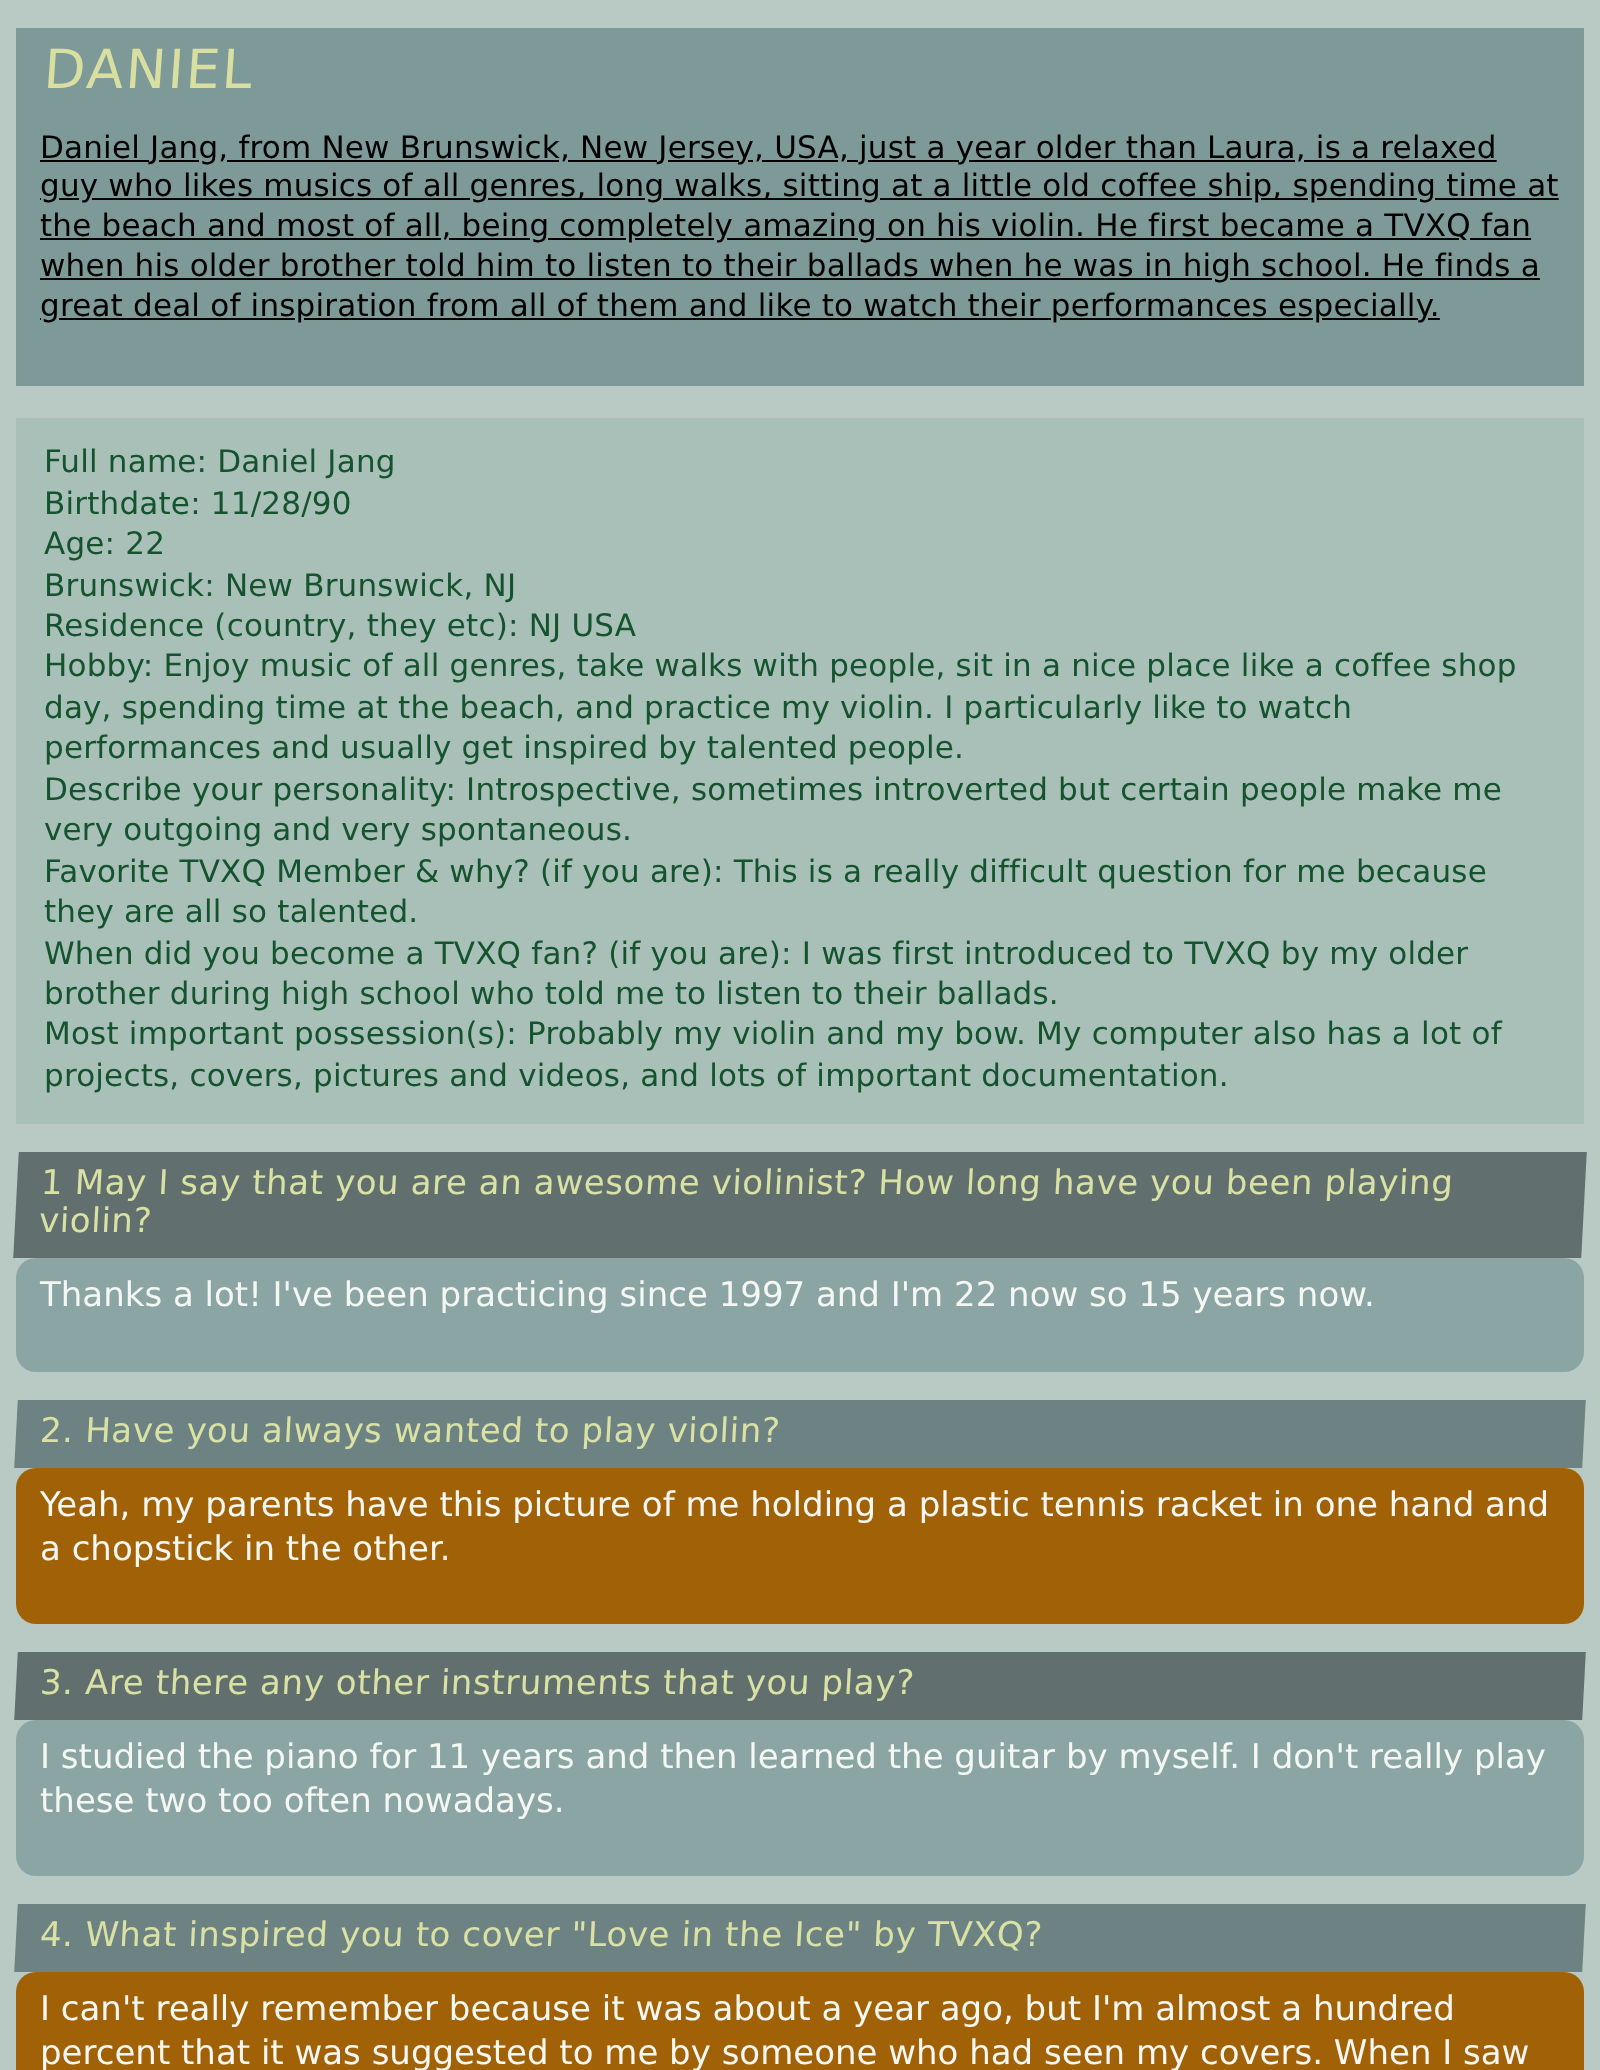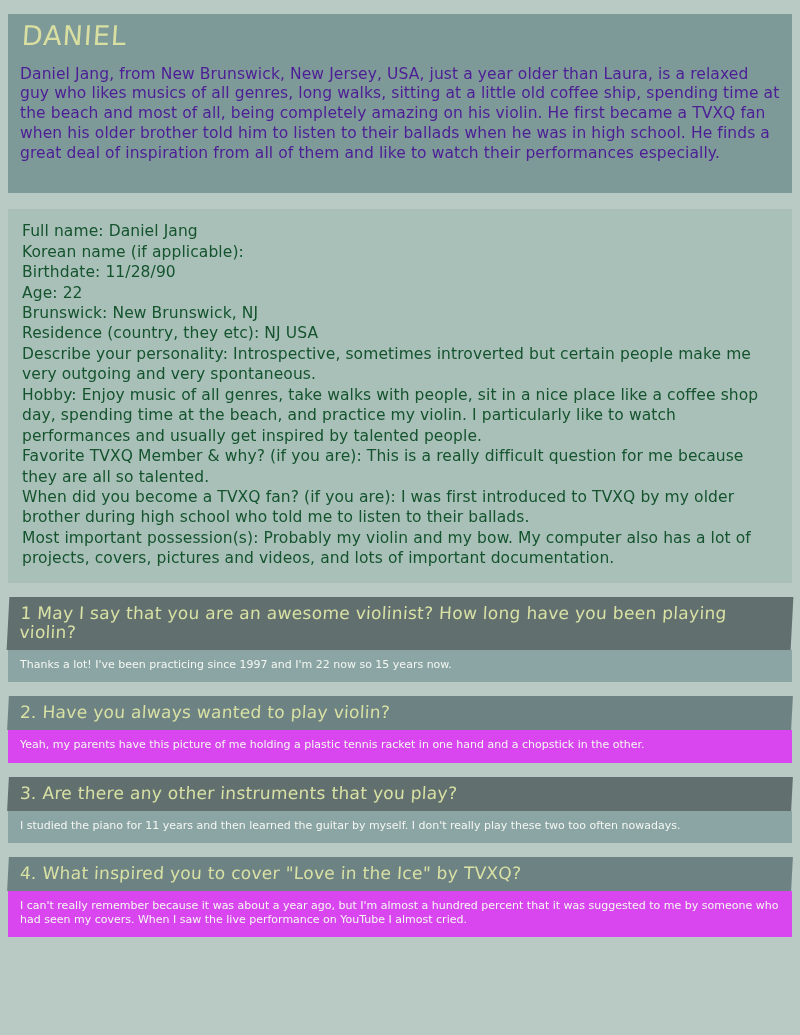--- a/index.html
+++ b/index.html
@@ -35,22 +35,23 @@
     color: #d8dfa0;
     letter-spacing: 1px;
     font-family: "DejaVu Sans", sans-serif;
     font-weight: normal;
     margin: 0 0 6px 2px;
     transform: skewX(-4deg);
   }
   .intro-body {
     font-size: 15.5px;
     line-height: 1.28;
-    color: #4c1d95;
+    color: #000000;
     letter-spacing: 0.1px;
+    text-decoration: underline;
   }
 
   
   .profile {
     background: #a9c0b9;
     margin: 16px 8px 0 8px;
     padding: 12px 14px 14px 14px;
     box-sizing: border-box;
   }
   .profile-line {
@@ -69,46 +70,46 @@
     color: #d9e1a4;
     font-size: 17px;
     line-height: 1.12;
     padding: 7px 12px 8px 12px;
     letter-spacing: 0.3px;
     transform: skewX(-3deg);
   }
   .qa-a {
     background: #8aa5a4;
     color: #f5f7f2;
-    font-size: 11px;
+    font-size: 17px;
     line-height: 1.30;
-    padding: 8px 12px 10px 12px;
+    padding: 8px 12px 26px 12px;
+    border-radius: 10px;
   }
   .qa.alt .qa-q { background: #6d8283; }
-  .qa.alt .qa-a { background: #d946ef; }
+  .qa.alt .qa-a { background: #a16207; }
 </style>
 </head>
 <body>
 
 <div class="page">
 
   <section class="intro">
     <h1 class="intro-title">DANIEL</h1>
     <p class="intro-body">Daniel Jang, from New Brunswick, New Jersey, USA, just a year older than Laura, is a relaxed guy who likes musics of all genres, long walks, sitting at a little old coffee ship, spending time at the beach and most of all, being completely amazing on his violin. He first became a TVXQ fan when his older brother told him to listen to their ballads when he was in high school. He finds a great deal of inspiration from all of them and like to watch their performances especially.</p>
   </section>
 
   <section class="profile">
     <div class="profile-line">Full name: Daniel Jang</div>
-    <div class="profile-line">Korean name (if applicable):</div>
     <div class="profile-line">Birthdate: 11/28/90</div>
     <div class="profile-line">Age: 22</div>
     <div class="profile-line">Brunswick: New Brunswick, NJ</div>
     <div class="profile-line">Residence (country, they etc): NJ USA</div>
+    <div class="profile-line">Hobby: Enjoy music of all genres, take walks with people, sit in a nice place like a coffee shop day, spending time at the beach, and practice my violin. I particularly like to watch performances and usually get inspired by talented people.</div>
     <div class="profile-line">Describe your personality: Introspective, sometimes introverted but certain people make me very outgoing and very spontaneous.</div>
-    <div class="profile-line">Hobby: Enjoy music of all genres, take walks with people, sit in a nice place like a coffee shop day, spending time at the beach, and practice my violin. I particularly like to watch performances and usually get inspired by talented people.</div>
     <div class="profile-line">Favorite TVXQ Member &amp; why? (if you are): This is a really difficult question for me because they are all so talented.</div>
     <div class="profile-line">When did you become a TVXQ fan? (if you are): I was first introduced to TVXQ by my older brother during high school who told me to listen to their ballads.</div>
     <div class="profile-line">Most important possession(s): Probably my violin and my bow. My computer also has a lot of projects, covers, pictures and videos, and lots of important documentation.</div>
   </section>
 
   <section class="qa">
     <div class="qa-q">1 May I say that you are an awesome violinist? How long have you been playing violin?</div>
     <div class="qa-a">Thanks a lot! I've been practicing since 1997 and I'm 22 now so 15 years now.</div>
   </section>
 

